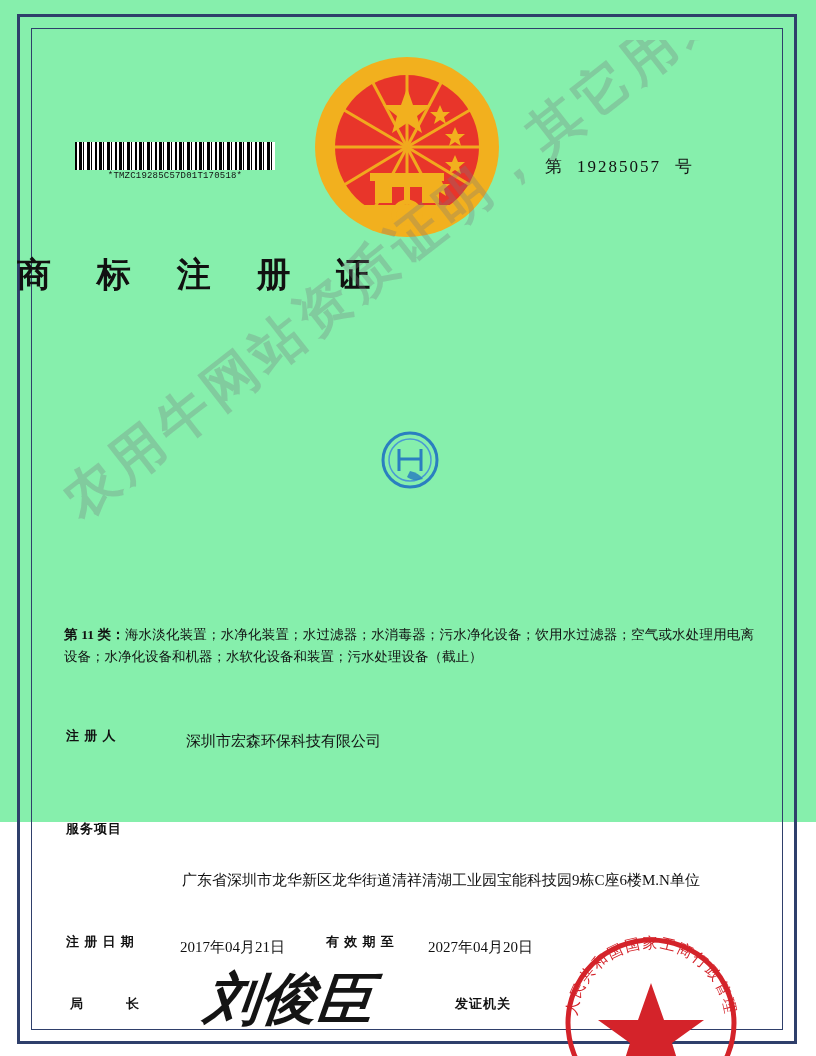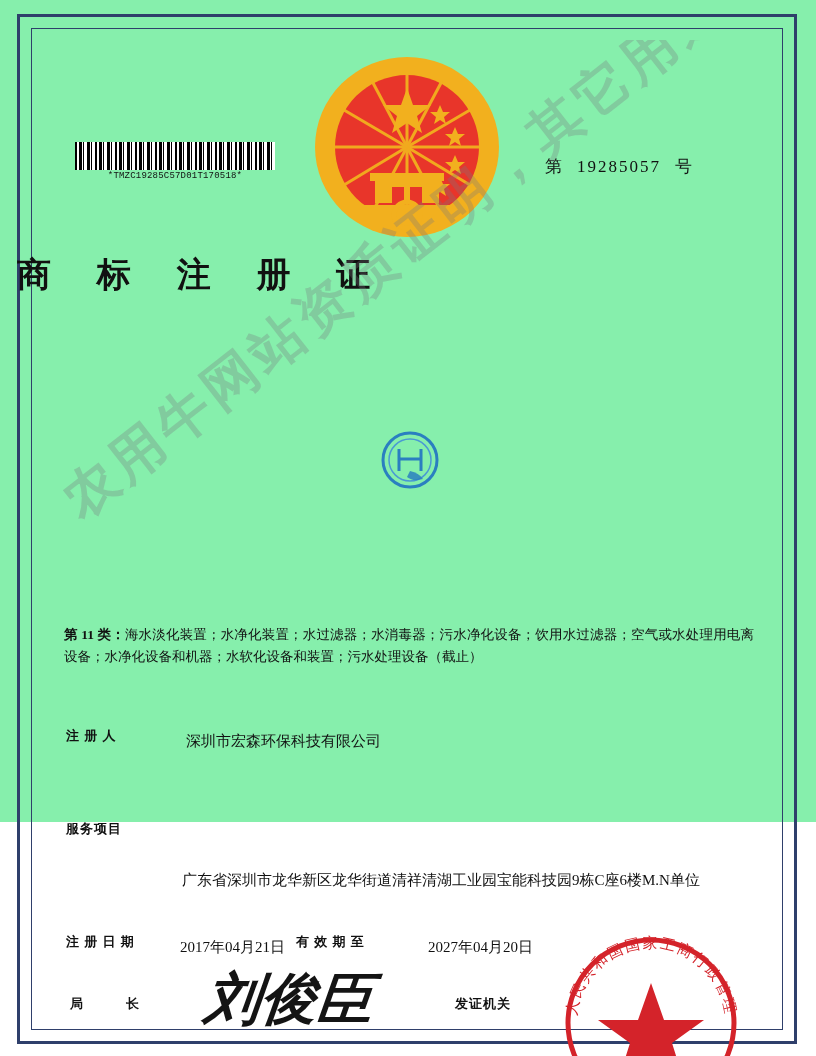--- a/index.html
+++ b/index.html
@@ -137,21 +137,21 @@
   }
 
   .reg-person-label { left: 66px; top: 727px; }
   .reg-person-value { left: 186px; top: 730px; }
 
   .reg-addr-label { left: 66px; top: 820px; }
   .reg-addr-value { left: 182px; top: 823px; width: 560px; margin-top: 46px; }
 
   .reg-date-label { left: 66px; top: 933px; }
   .reg-date-value { left: 180px; top: 936px; font-size: 15px; }
-  .valid-label { left: 296px; top: 933px; }
+  .valid-label { left: 326px; top: 933px; }
   .valid-value { left: 428px; top: 936px; font-size: 15px; }
 
   .director-label { left: 70px; top: 995px; }
   .signature {
     position: absolute;
     left: 205px; top: 962px;
     font-size: 56px;
     font-family: "DejaVu Serif", serif;
     font-weight: bold;
     font-style: italic;

